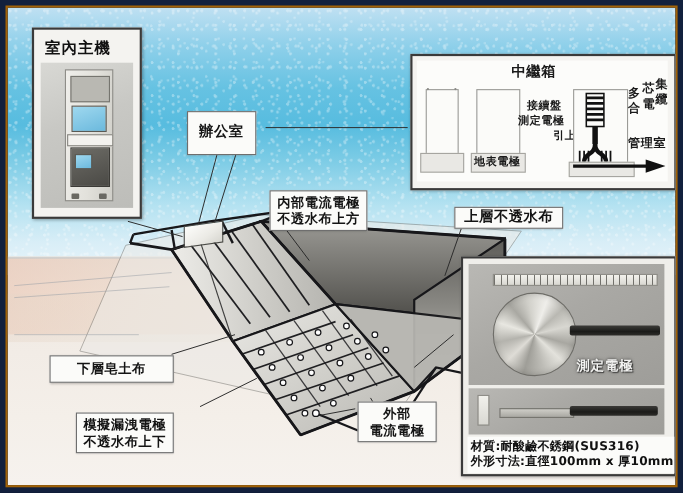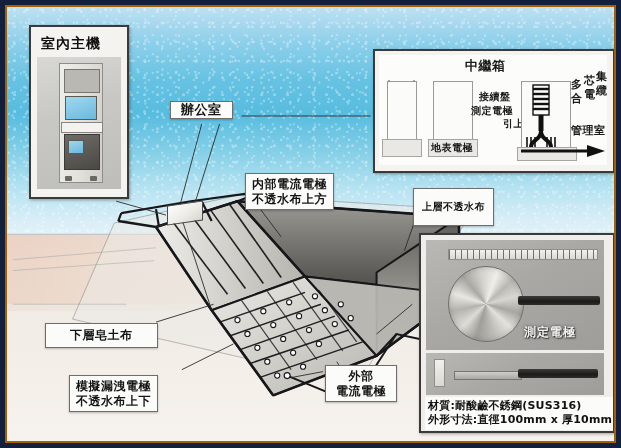--- a/index.html
+++ b/index.html
@@ -372,21 +372,21 @@
           <div class="rack-screen" style="left:5px;top:32px;width:30px;height:22px;"></div>
           <div class="rack-shelf" style="left:1px;top:58px;width:40px;height:9px;"></div>
           <div class="rack-dark" style="left:4px;top:70px;width:34px;height:34px;"></div>
           <div class="rack-screen" style="left:8px;top:76px;width:14px;height:12px;"></div>
           <div class="rack-foot" style="left:5px;top:112px;width:7px;height:5px;"></div>
           <div class="rack-foot" style="left:30px;top:112px;width:7px;height:5px;"></div>
         </div>
       </div>
     </div>
 
-    <div class="label" style="left:163px;top:94px;padding:0 10px;font-size:13px;">
+    <div class="label" style="left:163px;top:94px;padding:11px 10px;font-size:13px;">
       <span class="ln">辦公室</span>
     </div>
 
     <div class="panel" style="left:366px;top:42px;width:238px;height:120px;">
       <div class="sch" style="left:4px;top:4px;width:228px;height:110px;">
 
         <div class="sch-txt" style="left:86px;top:4px;font-size:13px;">中繼箱</div>
 
         <div class="sch-box" style="left:8px;top:26px;width:28px;height:58px;"></div>
         <div class="sch-base" style="left:3px;top:84px;width:38px;height:16px;"></div>
@@ -438,21 +438,21 @@
           <polygon points="68,2 86,8 68,14" fill="#111"></polygon>
         </svg>
       </div>
     </div>
 
     <div class="label" style="left:238px;top:166px;padding:3px 6px;font-size:12px;">
       <span class="ln">内部電流電極</span>
       <span class="ln">不透水布上方</span>
     </div>
 
-    <div class="label" style="left:406px;top:181px;padding:12px 8px;font-size:10px;">
+    <div class="label" style="left:406px;top:181px;padding:1px 8px;font-size:13px;">
       <span class="ln">上層不透水布</span>
     </div>
 
     <div class="label" style="left:38px;top:316px;padding:4px 24px;font-size:12px;">
       <span class="ln">下層皂土布</span>
     </div>
 
     <div class="label" style="left:318px;top:358px;padding:3px 10px;font-size:12px;">
       <span class="ln">外部</span>
       <span class="ln">電流電極</span>

